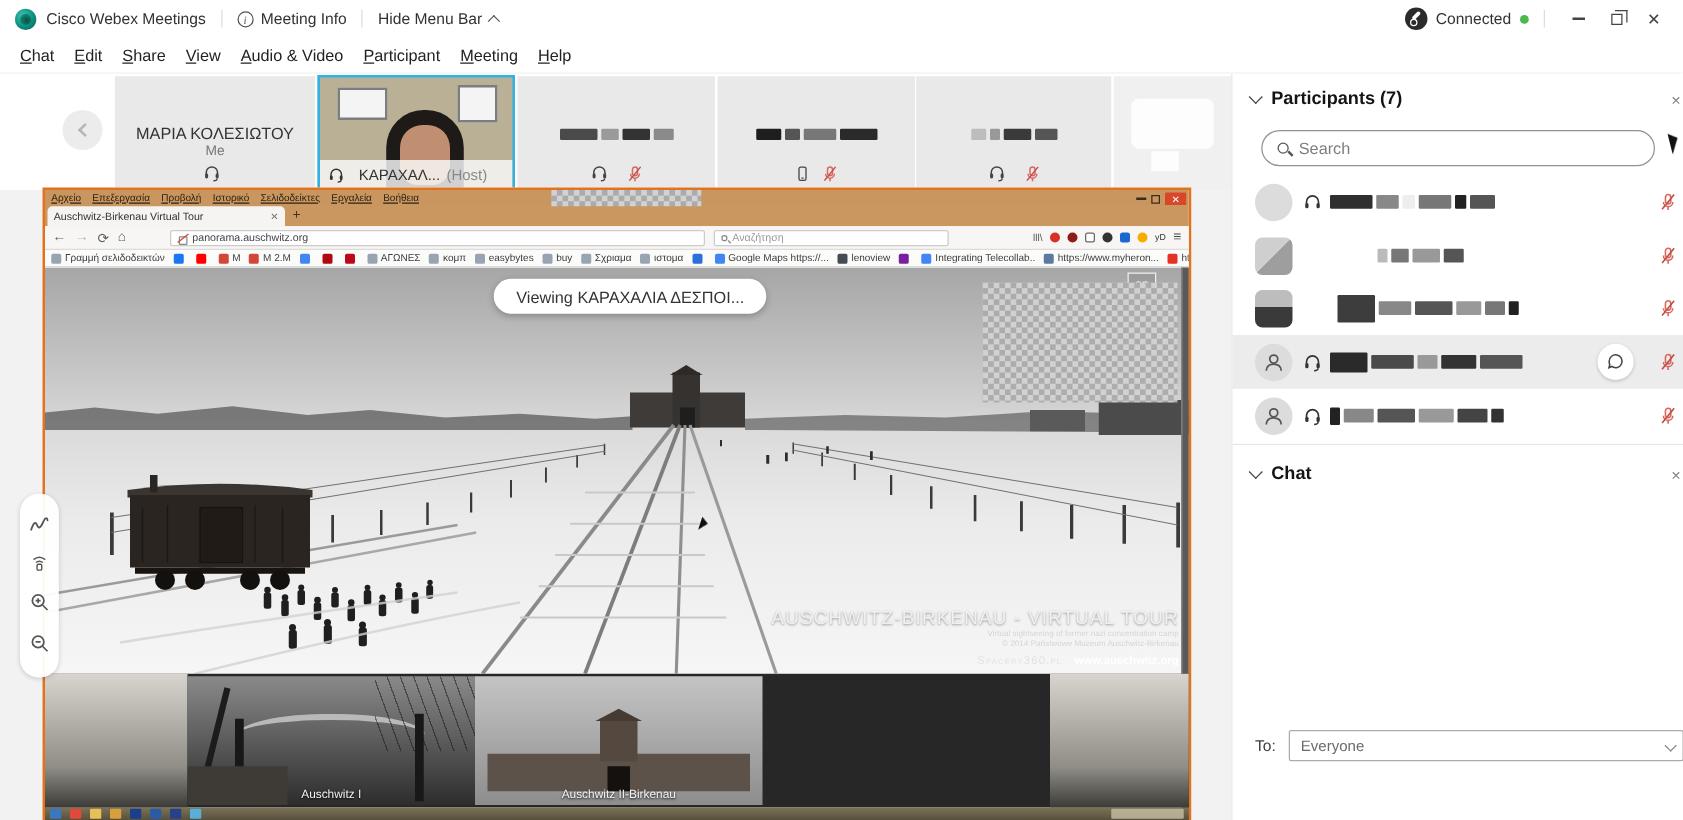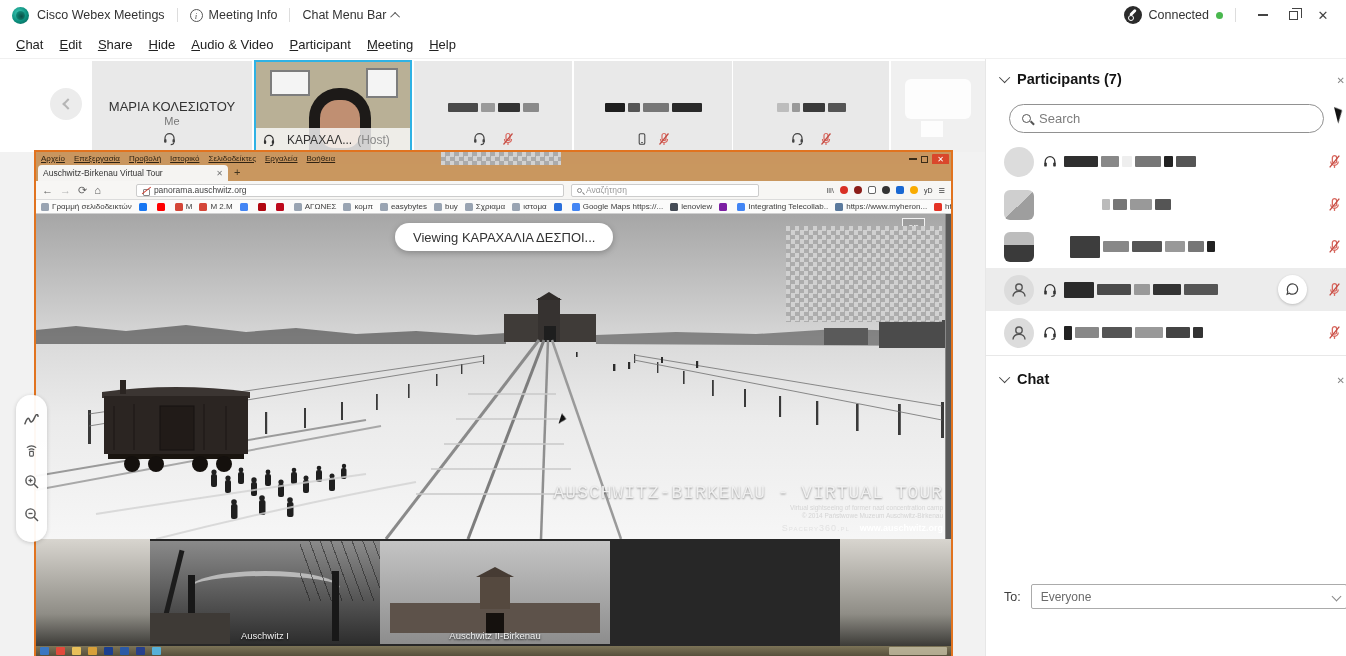--- a/index.html
+++ b/index.html
@@ -91,21 +91,21 @@
   .bmi { width:8px; height:8px; border-radius:1.5px; display:inline-block; flex:none; }
 
   .checker { background-image:conic-gradient(#ababab 25%, #d2d2d2 0 50%, #ababab 0 75%, #d2d2d2 0); background-size:9px 9px; }
 
   
   #pano { position:absolute; left:0; top:62px; width:915px; height:325px; overflow:hidden; }
   .lang-btn { position:absolute; right:26px; top:4px; width:23px; height:19px; border:1.5px solid #f2f2f2; color:#f5f5f5;
     font-size:10px; text-align:center; line-height:17px; background:rgba(120,120,120,.25); }
   .pano-checker { position:absolute; left:750px; top:12px; width:156px; height:96px; opacity:.95; }
   .attrib { position:absolute; right:8px; bottom:6px; text-align:right; color:#e9e9e9; }
-  .attrib .t1 { font-family:Liberation Mono, monospace; font-size:18px; letter-spacing:1px; color:#f0f0f0; text-shadow:0 1px 2px rgba(0,0,0,.4); }
+  .attrib .t1 { font-family:Liberation Sans, sans-serif; font-size:15px; letter-spacing:1px; color:#f0f0f0; text-shadow:0 1px 2px rgba(0,0,0,.4); }
   .attrib .t2 { font-size:6.5px; color:#d5d5d5; margin-top:1px; }
   .attrib .t4 { margin-top:4px; font-size:9px; display:flex; gap:10px; justify-content:flex-end; align-items:baseline; }
   .attrib .brand { font-variant:small-caps; letter-spacing:1px; color:#e2e2e2; }
   .attrib .site { font-weight:bold; color:#fff; }
   .cursor-arrow { position:absolute; width:0; height:0; border-left:6px solid #111; border-top:4px solid transparent;
     border-bottom:7px solid transparent; transform:rotate(18deg); filter:drop-shadow(0 0 1px #fff); }
   .b-scroll { position:absolute; right:0; top:62px; width:6px; height:442px; background:#5a5a5a; border-left:1px solid #888; }
 
   
   #thumbstrip { position:absolute; left:0; top:387px; width:915px; height:107px; background:#272727; }
@@ -164,42 +164,42 @@
 </head>
 <body>
 
 <div id="titlebar">
   <span class="wx-ball"></span>
   <span>Cisco Webex Meetings</span>
   <span class="tb-sep"></span>
   <span class="info-ic">i</span>
   <span>Meeting Info</span>
   <span class="tb-sep"></span>
-  <span>Chat Menu Bar</span>
+  <span>Hide Menu Bar</span>
   <span class="chev-up"></span>
   <div id="tb-right">
     <span class="conn-ic"></span>
     <span>Connected</span>
     <span class="green-dot"></span>
     <span class="tb-sep"></span>
     <span class="win-btn">
         <i class="min-glyph"></i>
       </span>
     <span class="win-btn">
         <i class="restore-glyph"></i>
       </span>
     <span class="win-btn close-glyph">✕</span>
   </div>
 </div>
 
 <div id="menubar">
   <span class="menu-item">Chat</span>
   <span class="menu-item">Edit</span>
   <span class="menu-item">Share</span>
-  <span class="menu-item">Hide</span>
+  <span class="menu-item">View</span>
   <span class="menu-item">Audio &amp; Video</span>
   <span class="menu-item">Participant</span>
   <span class="menu-item">Meeting</span>
   <span class="menu-item">Help</span>
 </div>
 
 <div id="stage">
 
   <div id="filmstrip">
     <div class="nav-chev">

